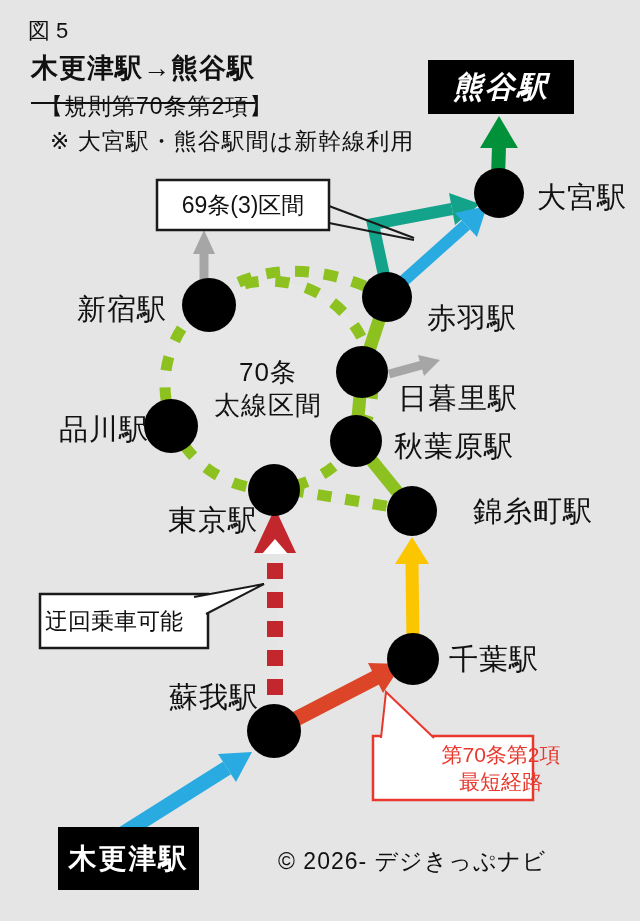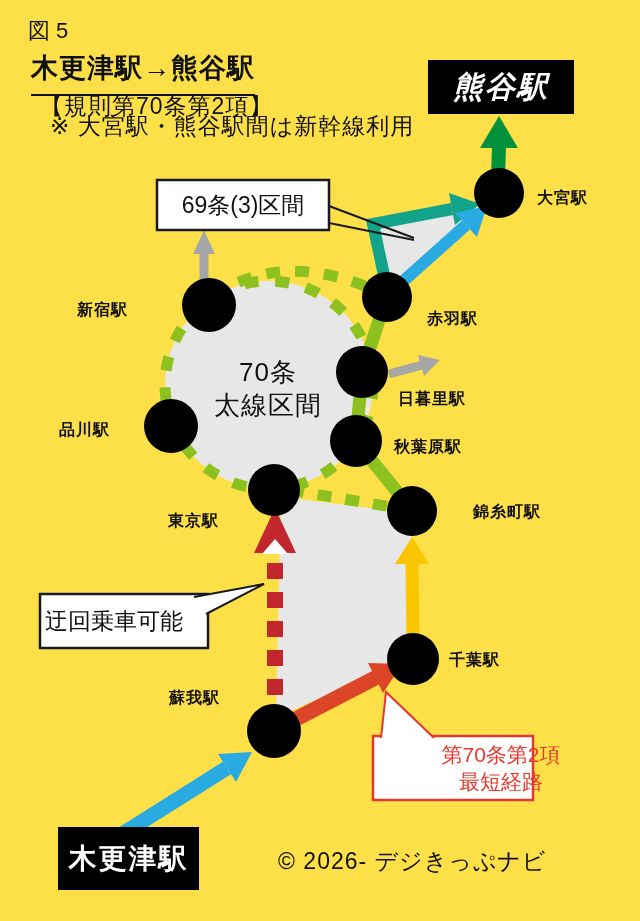--- a/index.html
+++ b/index.html
@@ -1,29 +1,29 @@
 <!DOCTYPE html>
 <html lang="ja"><head>
 <meta charset="utf-8">
 <style>
   html,body{margin:0;padding:0;background:#fff;}
-  #fig{position:relative;width:640px;height:921px;background:#fde047;overflow:hidden;
+  #fig{position:relative;width:640px;height:921px;background:#e5e5e5;overflow:hidden;
        font-family:"Liberation Sans","DejaVu Sans",sans-serif;color:#111;}
   #diagram-svg{position:absolute;left:0;top:0;z-index:1;}
-  .lbl{position:absolute;z-index:3;font-size:16px;font-weight:700;white-space:nowrap;
+  .lbl{position:absolute;z-index:3;font-size:29px;font-weight:400;white-space:nowrap;
        transform:translateY(-50%);letter-spacing:1px;color:#111;}
   .blackbox{position:absolute;z-index:4;background:#000;color:#fff;display:flex;
        align-items:center;justify-content:center;font-weight:bold;letter-spacing:2px;}
   .callout-text{position:absolute;z-index:3;display:flex;align-items:center;
        justify-content:center;text-align:center;}
   #figure-label{position:absolute;left:28px;top:16px;font-size:22px;z-index:3;}
   #page-title{position:absolute;left:31px;top:50px;font-size:27px;font-weight:bold;z-index:3;
-       border-bottom:2.5px solid #111;padding-bottom:8px;letter-spacing:1px;}
+       border-bottom:2.5px solid #111;padding-bottom:16px;letter-spacing:1px;}
   #rule-subtitle{position:absolute;left:40px;top:91px;font-size:23px;z-index:3;letter-spacing:1px;}
-  #note-line{position:absolute;left:50px;top:111px;font-size:23px;z-index:3;letter-spacing:1px;}
+  #note-line{position:absolute;left:50px;top:126px;font-size:23px;z-index:3;letter-spacing:1px;}
   #kumagaya-box{left:428px;top:60px;width:146px;height:54px;font-size:30px;font-style:italic;}
   #kisarazu-box{left:58px;top:827px;width:141px;height:63px;font-size:28px;text-align:center;}
   #article69-text{left:157px;top:180px;width:172px;height:50px;font-size:23px;}
   #detour-text{left:40px;top:594px;width:148px;height:54px;font-size:23px;}
   #bold-zone-text{left:203px;top:356px;width:130px;z-index:3;position:absolute;
        text-align:center;font-size:26px;font-weight:500;line-height:33px;letter-spacing:1px;}
   #shortest-text{left:373px;top:736px;width:160px;height:64px;color:#e8382d;
        font-size:21px;line-height:27px;flex-direction:column;font-weight:500;padding-left:48px;}
   #copyright{position:absolute;left:278px;top:846px;font-size:23px;z-index:3;letter-spacing:1px;}
 </style>

